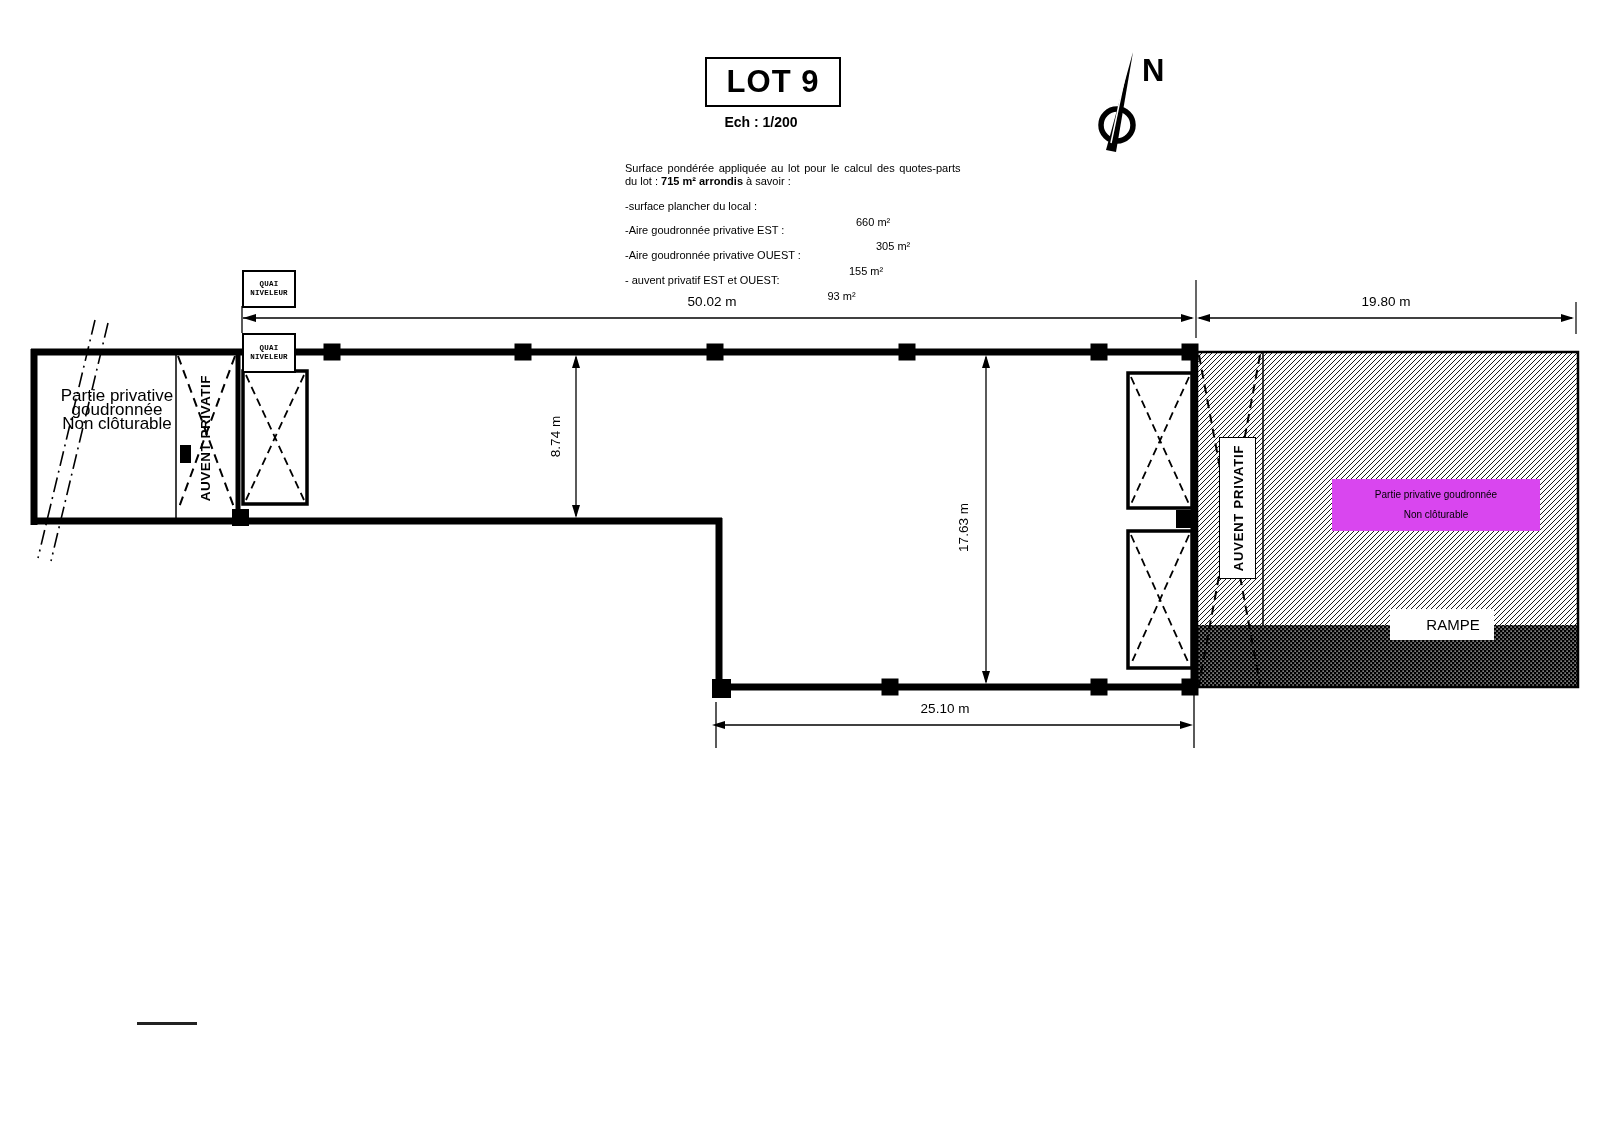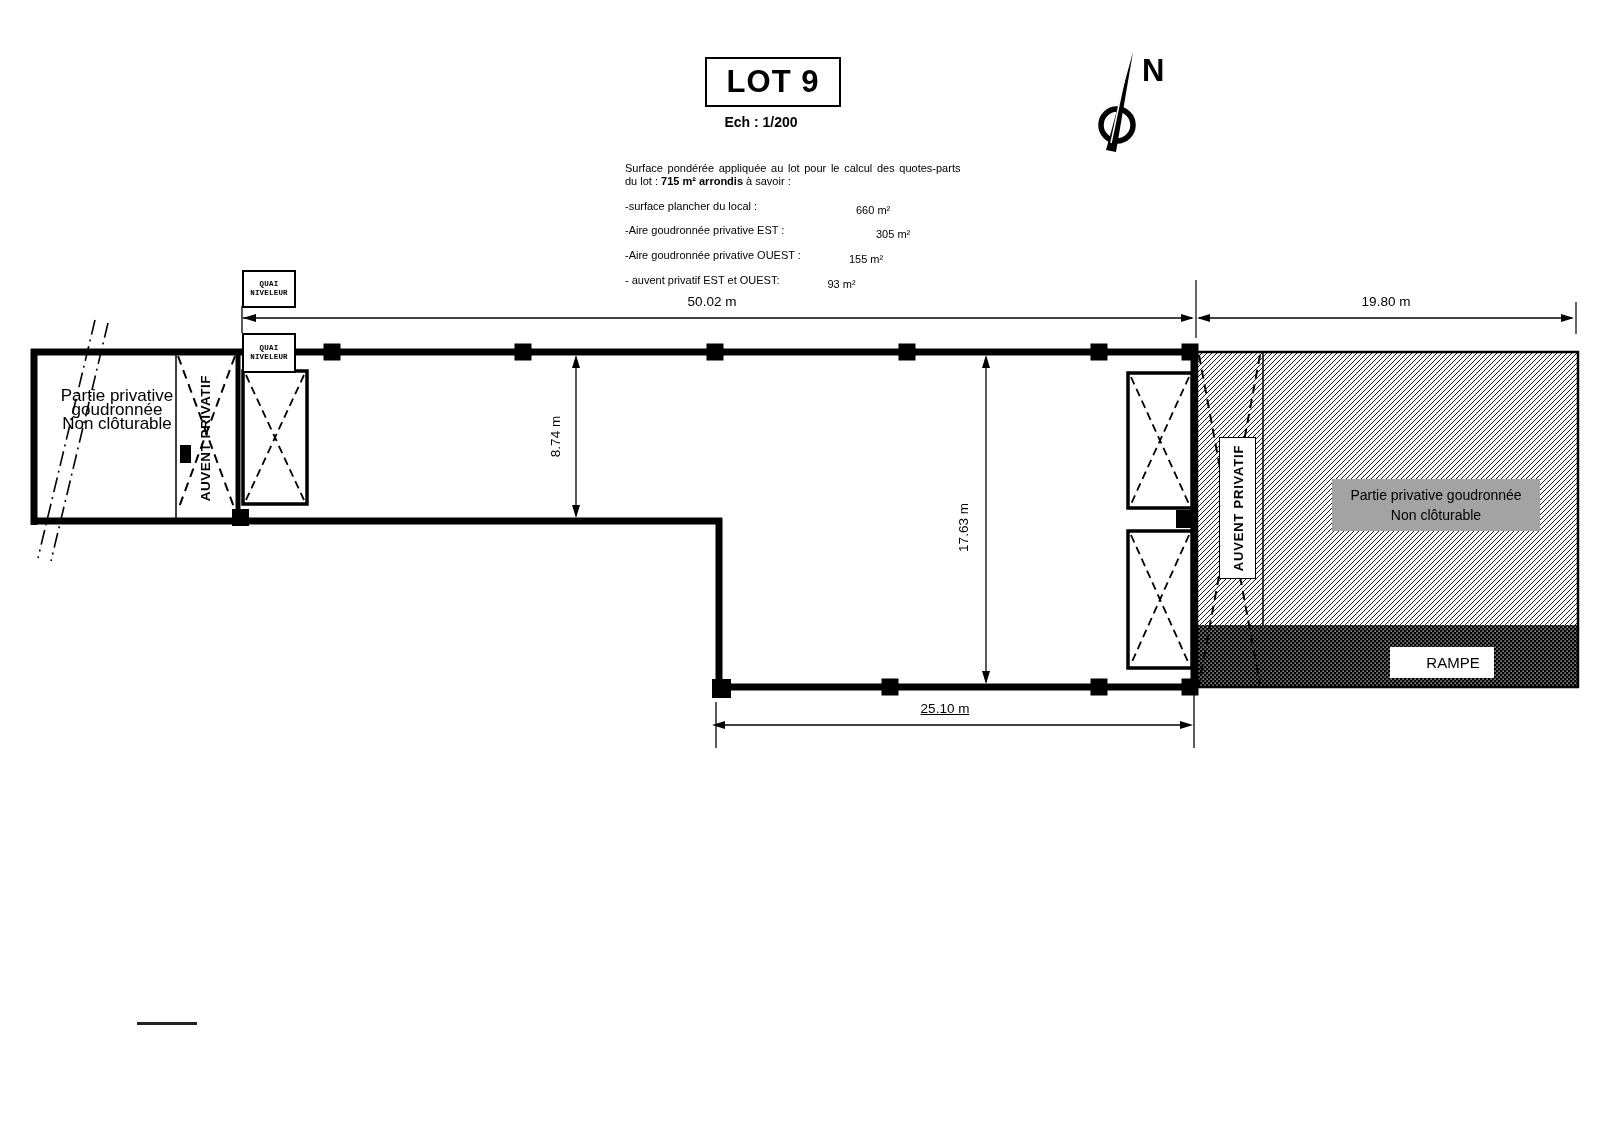--- a/index.html
+++ b/index.html
@@ -9,46 +9,46 @@
   
   .title-box{left:695px;top:57px;width:132px;height:46px;border:2px solid #000;
              display:flex;align-items:center;justify-content:center;
              font-weight:bold;font-size:31px;letter-spacing:1px;margin-left:10px;}
   .scale-label{left:675px;top:114px;width:172px;text-align:center;font-weight:bold;font-size:14px;}
   .north-n{left:1142px;top:53px;font-weight:bold;font-size:31px;}
   
   .note{left:625px;top:162px;width:344px;font-size:11px;line-height:12.8px;}
   .note .l1{word-spacing:1.6px;}
   .note-row{position:relative;height:12.8px;margin-top:12px;}
-  .note-row .val{position:absolute;top:4px;padding-left:48px;}
+  .note-row .val{position:absolute;top:16px;padding-left:48px;}
   .note-row:nth-of-type(1) .val{left:215px;}
   .note-row:nth-of-type(2) .val{left:183px;}
   .note-row:nth-of-type(3) .val{left:183px;}
   .note-row:nth-of-type(4) .val{left:203px;}
   
   .plan-svg{left:0;top:0;}
   
   .quai{width:50px;background:#fff;border:2px solid #000;text-align:center;
         font-weight:bold;font-size:7.5px;line-height:9.5px;letter-spacing:.2px;
         display:flex;flex-direction:column;justify-content:center;font-family:Liberation Mono, monospace;}
   .quai-1{left:242px;top:270px;height:34px;}
   .quai-2{left:242px;top:333px;height:36px;}
   
   .dim{font-size:13.5px;text-align:center;white-space:nowrap;}
   .dim-top{left:662px;top:294px;width:100px;}
   .dim-east{left:1336px;top:294px;width:100px;}
-  .dim-bottom{left:895px;top:701px;width:100px;text-decoration:underline;}
+  .dim-bottom{left:895px;top:701px;width:100px;}
   .dim-rot{width:100px;height:17px;transform:rotate(-90deg);}
   .dim-wh{left:506px;top:428px;}
   .dim-eh{left:914px;top:519px;}
   
   .west-label{left:40px;top:389px;width:154px;text-align:center;font-size:17px;line-height:14px;}
-  .east-label{left:1332px;top:479px;width:208px;height:52px;background:#a3a3a3;text-align:center;
-              font-size:14px;line-height:20px;padding-top:6px;box-sizing:border-box;}
-  .rampe-label{left:1390px;top:647px;width:82px;height:31px;background:#fff;text-align:center;
+  .east-label{left:1332px;top:479px;width:208px;height:52px;background:#d946ef;text-align:center;
+              font-size:10px;line-height:20px;padding-top:6px;box-sizing:border-box;}
+  .rampe-label{left:1390px;top:609px;width:82px;height:31px;background:#fff;text-align:center;
                font-size:15px;line-height:31px;padding-left:22px;}
   .auvent-west{left:137px;top:429px;width:140px;height:18px;transform:rotate(-90deg);
                text-align:center;font-weight:bold;font-size:13.5px;letter-spacing:.5px;white-space:nowrap;}
   .auvent-east-box{left:1219px;top:437px;width:35px;height:140px;background:#fff;border:1.2px solid #000;}
   .auvent-east-box span{position:absolute;left:50%;top:50%;transform:translate(-50%,-50%) rotate(-90deg);
                font-weight:bold;font-size:13px;letter-spacing:.8px;white-space:nowrap;}
   .footer-line{left:137px;top:1022px;width:60px;height:2.5px;background:#222;}
 </style>
 </head>
 <body>

